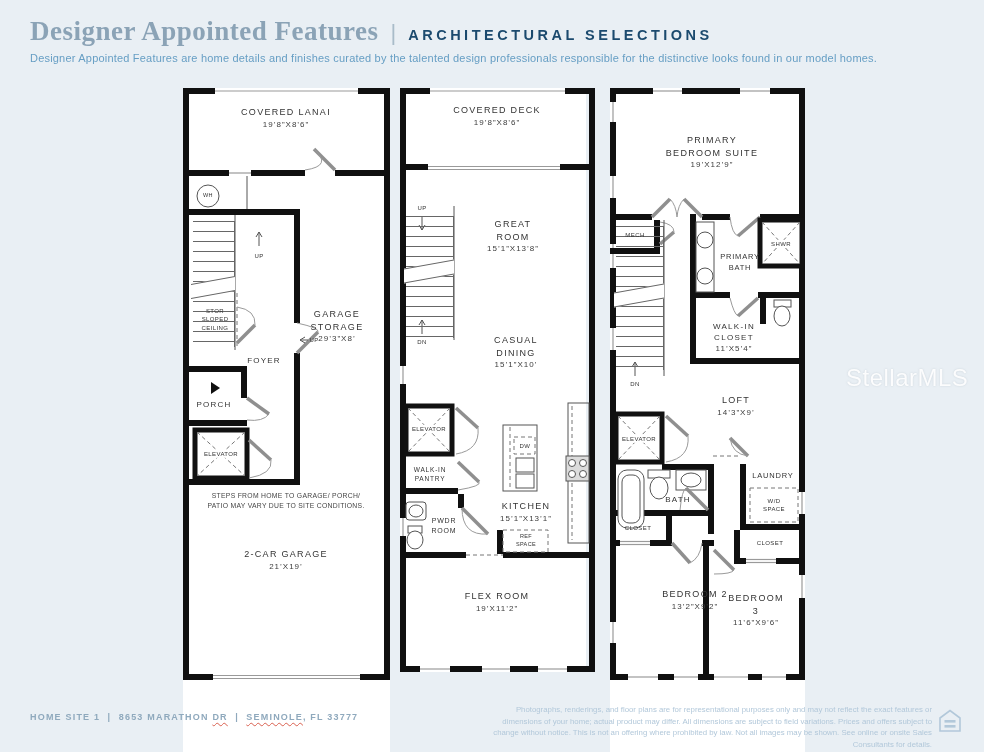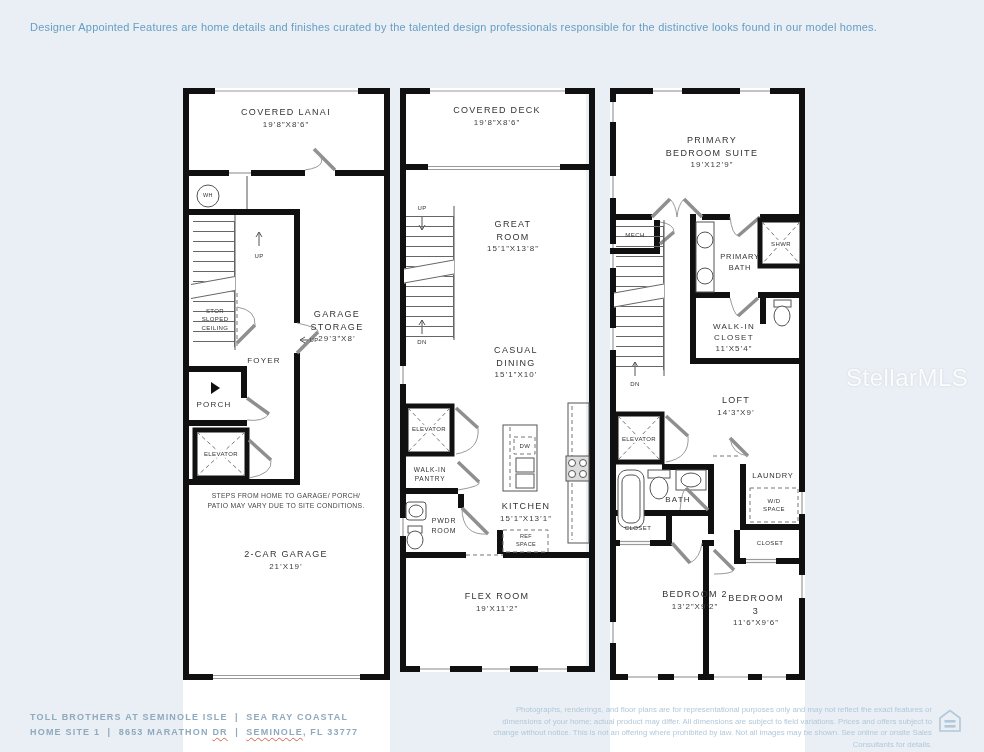--- a/index.html
+++ b/index.html
@@ -56,20 +56,25 @@
   .sq{text-decoration-line:underline;text-decoration-style:wavy;text-decoration-color:#d9604f;
       text-decoration-thickness:1px;text-underline-offset:2px;}
   .f-right{position:absolute;right:52px;top:704px;width:452px;font-size:7.8px;color:#b2c8da;
            text-align:right;line-height:1.5;}
   .eh{position:absolute;right:22px;top:708px;}
 </style>
 </head>
 <body>
 
 <div class="hdr">
+  <div class="hdr-row">
+    <span class="title">Designer Appointed Features</span>
+    <span class="sep">|</span>
+    <span class="tagline">ARCHITECTURAL SELECTIONS</span>
+  </div>
   <div class="desc">Designer Appointed Features are home details and finishes curated by the talented design professionals responsible for the distinctive looks found in our model homes.</div>
 </div>
 
 <div class="plan" id="p1">
   <svg width="207" height="592" viewBox="0 0 207 592">
     <g>
       <rect class="w" x="0" y="0" width="6" height="592"></rect>
       <rect class="w" x="201" y="0" width="6" height="592"></rect>
       <rect class="w" x="0" y="0" width="32" height="6"></rect>
       <rect class="w" x="175" y="0" width="32" height="6"></rect>
@@ -248,21 +253,21 @@
   <div class="lbl big" style="left:97px;top:28px;">
     <span class="nm">COVERED DECK</span>
     <span class="dm">19’8”X8’6”</span>
   </div>
   <div class="lbl tiny" style="left:22px;top:120px;">UP</div>
   <div class="lbl big" style="left:113px;top:148px;">
     <span class="nm">GREAT ROOM</span>
     <span class="dm">15’1”X13’8”</span>
   </div>
   <div class="lbl tiny" style="left:22px;top:254px;">DN</div>
-  <div class="lbl big" style="left:116px;top:274px;">
+  <div class="lbl big" style="left:116px;top:264px;">
     <span class="nm">CASUAL DINING</span>
     <span class="dm">15’1”X10’</span>
   </div>
   <div class="lbl tiny wbg" style="left:29px;top:341px;">ELEVATOR</div>
   <div class="lbl small" style="left:30px;top:386px;">WALK-IN
 PANTRY</div>
   <div class="lbl small" style="left:44px;top:438px;font-size:7px;">PWDR
 ROOM</div>
   <div class="lbl tiny" style="left:125px;top:358px;">DW</div>
   <div class="lbl big" style="left:126px;top:424px;">
@@ -450,21 +455,20 @@
   </div>
   <div class="lbl big" style="left:146px;top:522px;">
     <span class="nm">BEDROOM 3</span>
     <span class="dm">11’6”X9’6”</span>
   </div>
 </div>
 
 <div class="wm">StellarMLS</div>
 
 <div class="f-left">
-  <div><span>TOLL BROTHERS AT SEMINOLE ISLE  |  SEA RAY COASTAL</span></div>
   <div class="f2">
     <span>HOME SITE 1  |  8653 MARATHON </span><span class="sq">DR</span><span>  |  </span><span class="sq">SEMINOLE</span><span>, FL 33777</span>
   </div>
 </div>
 <div class="f-right">Photographs, renderings, and floor plans are for representational purposes only and may not reflect the exact features or dimensions of your home; actual product may differ. All dimensions are subject to field variations. Prices and offers subject to change without notice. This is not an offering where prohibited by law. Not all images may be shown. See online or onsite Sales Consultants for details.</div>
 <div class="eh">
   <svg width="24" height="26" viewBox="0 0 24 26">
     <path d="M2 10 L12 2.5 L22 10 V23 H2 Z" fill="none" stroke="#b2c8da" stroke-width="1.6"></path>
     <rect x="6.5" y="12" width="11" height="2.6" fill="#b2c8da"></rect>
     <rect x="6.5" y="17" width="11" height="2.6" fill="#b2c8da"></rect>

